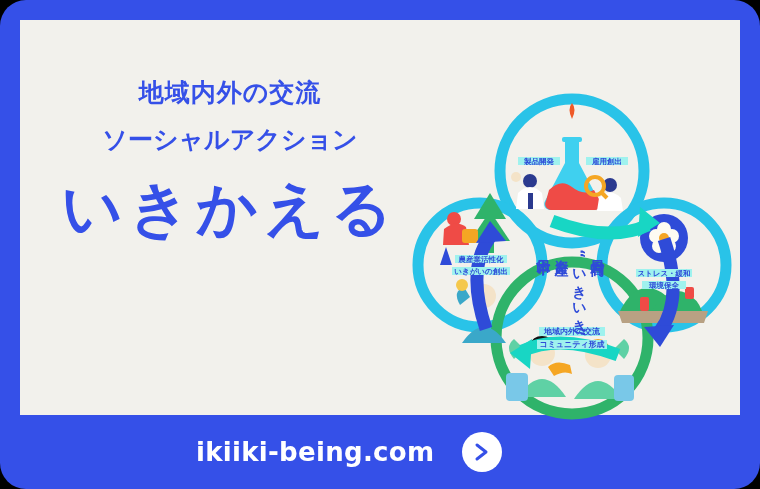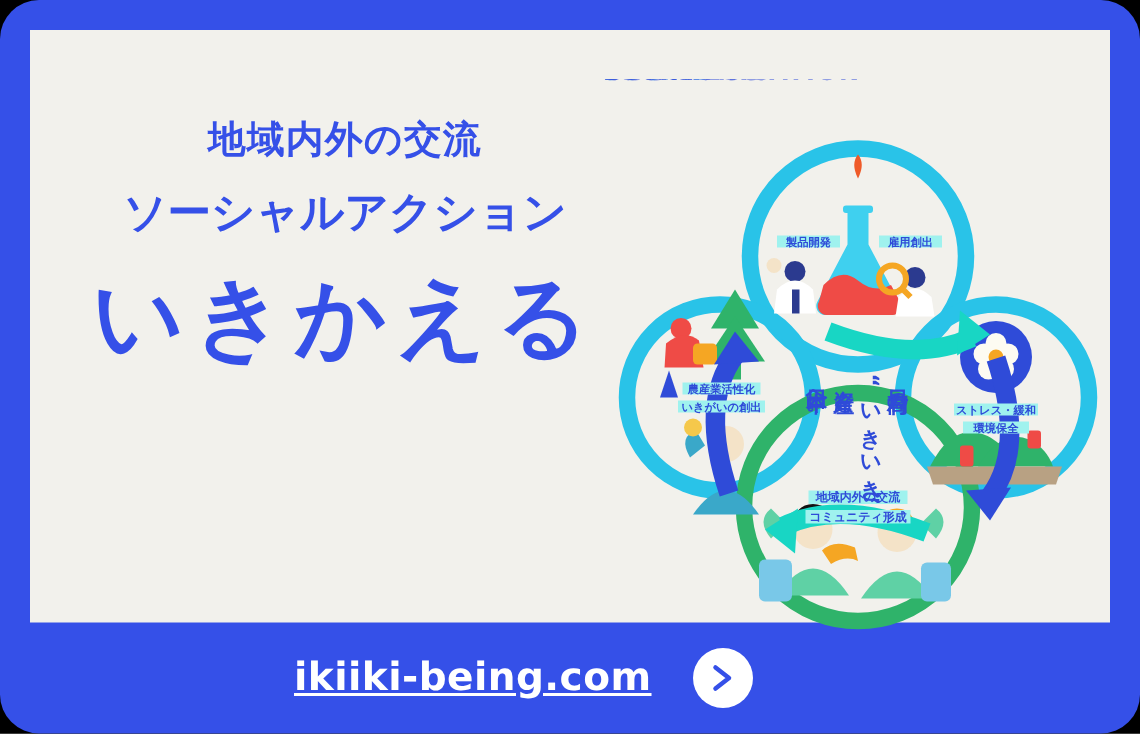--- a/index.html
+++ b/index.html
@@ -14,30 +14,30 @@
   
   #panel{
     position:absolute;left:20px;top:20px;width:720px;height:395px;
     background:#f2f1ec;
   }
 
   
   #lefttext{position:absolute;left:40px;top:60px;width:340px;text-align:center;}
   .sub1{color:#3550e8;font-size:25px;font-weight:700;letter-spacing:1px;
         line-height:1.0;white-space:nowrap;}
-  .sub2{color:#3550e8;font-size:29px;font-weight:700;letter-spacing:0px;
+  .sub2{color:#3550e8;font-size:25px;font-weight:700;letter-spacing:0px;
         line-height:1.0;margin-top:22px;white-space:nowrap;}
   .big{color:#3550e8;font-size:60px;font-weight:800;letter-spacing:6px;
        line-height:1.22;white-space:nowrap;}
   #bigwrap{margin-top:20px;}
 
   
   #bar{position:absolute;left:0;bottom:0;width:760px;height:74px;}
   #url{position:absolute;left:196px;top:50%;transform:translateY(-50%);
-       color:#fff;font-size:26px;font-weight:800;letter-spacing:.3px;text-decoration:underline;}
+       color:#fff;font-size:26px;font-weight:800;letter-spacing:.3px;}
   #arrowbtn{position:absolute;left:462px;top:50%;transform:translateY(-50%);
        width:40px;height:40px;border-radius:50%;background:#fff;}
   #arrowbtn svg{position:absolute;left:11px;top:10px;}
 
   
   #diagram{position:absolute;left:382px;top:33px;width:340px;height:370px;}
   #diagram svg{display:block;}
   .jp-lbl{font-family:"DejaVu Sans","Liberation Sans",sans-serif;}
 </style>
 </head>

